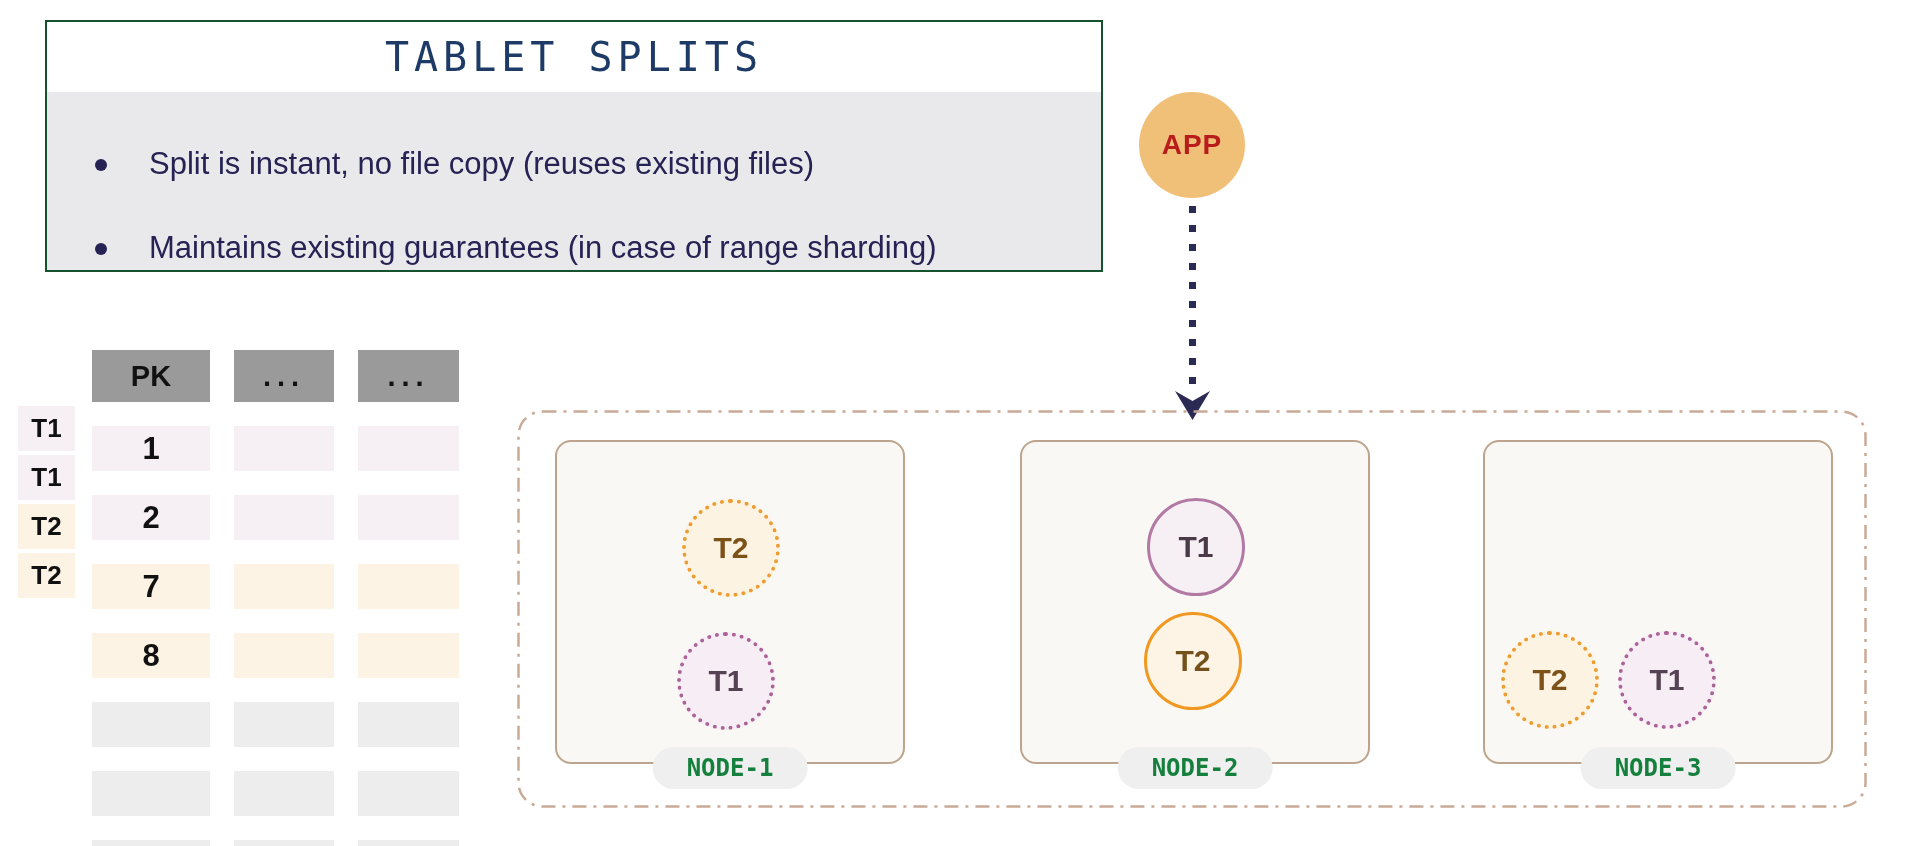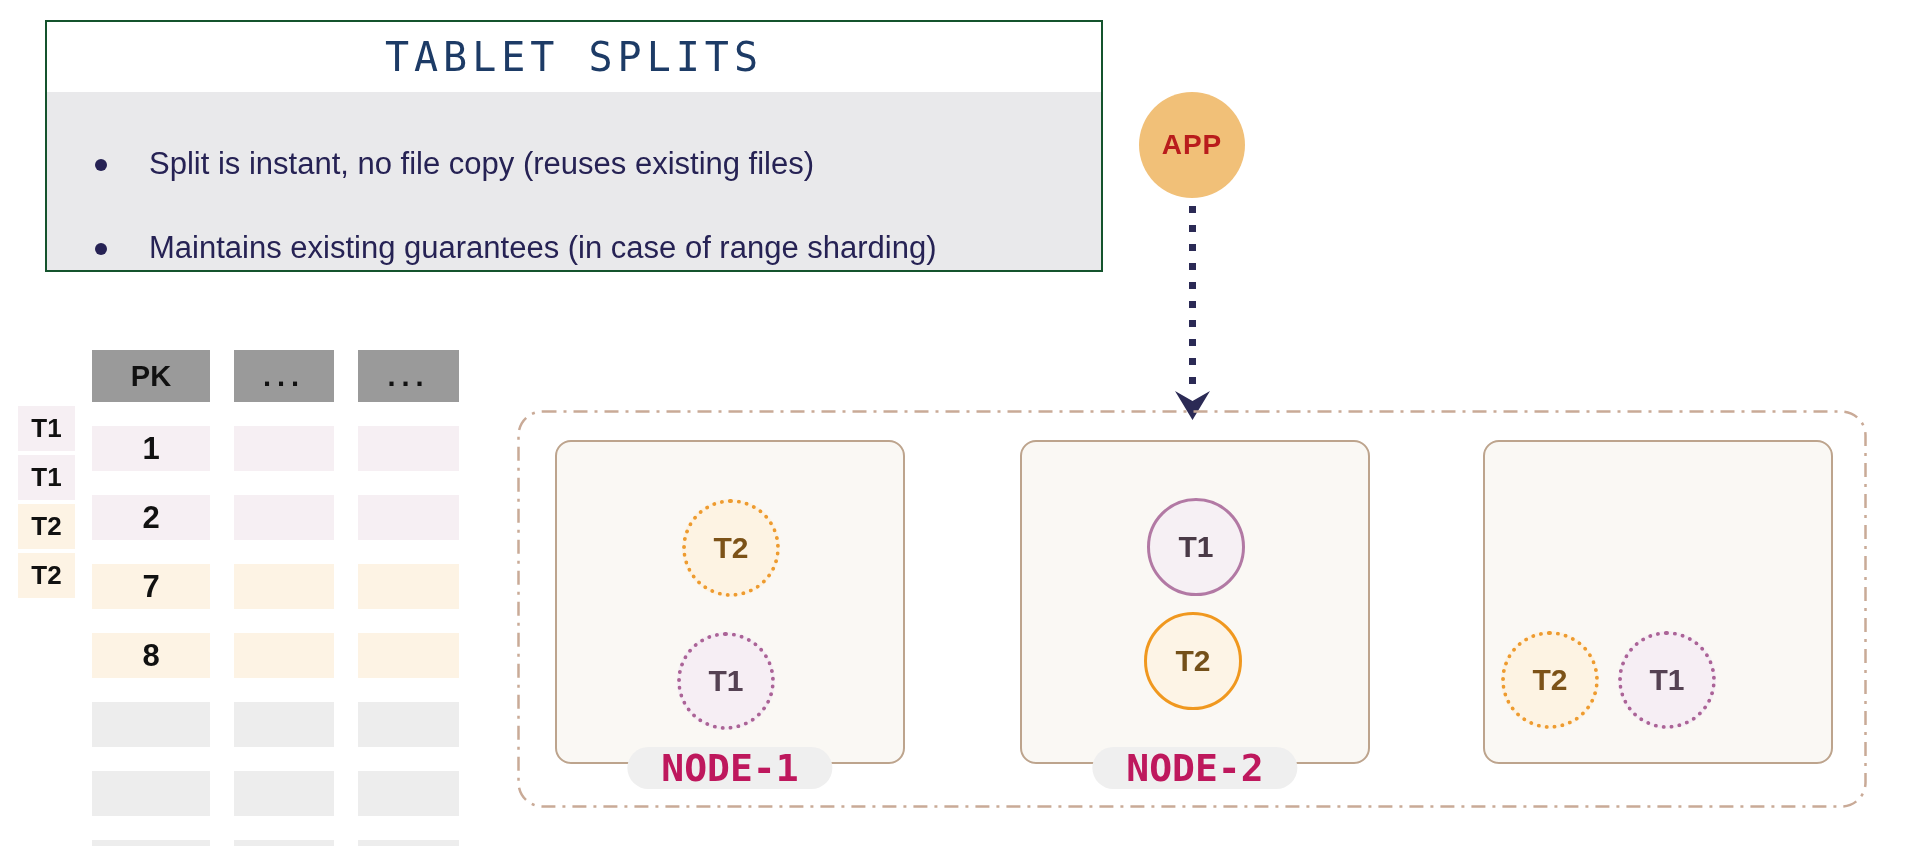--- a/index.html
+++ b/index.html
@@ -81,21 +81,21 @@
   }
   .node-1 { left:38px; }
   .node-2 { left:503px; }
   .node-3 { left:966px; }
   .node-pill {
     position:absolute; left:50%; transform:translateX(-50%); top:305px;
     height:42px; padding:0 34px; border-radius:21px; background:#efefef;
     display:flex; align-items:center; justify-content:center; white-space:nowrap; z-index:2;
   }
   .node-pill-label {
-    font-family:"DejaVu Sans Mono", monospace; font-weight:700; font-size:38px; color:#be185d;
+    font-family:"DejaVu Sans Mono", monospace; font-weight:700; font-size:24px; color:#15803d;
   }
   .tablet {
     position:absolute; width:98px; height:98px; border-radius:50%;
     display:flex; align-items:center; justify-content:center;
     font-size:30px; font-weight:600;
   }
   .orange-dotted { border:4px dotted #ee9b2f; background:#fdf3e3; color:#7c5218; }
   .purple-dotted { border:4px dotted #ab6397; background:#f6eef4; color:#554253; }
   .orange-solid  { border:3px solid #f0981f; background:#fdf4e6; color:#74501a; }
   .purple-solid  { border:3px solid #b279a4; background:#f6f0f4; color:#4a3a47; }
@@ -207,16 +207,19 @@
       </div>
     </div>
 
     <div class="node-card node-3">
       <div class="tablet orange-dotted n3-a">
         <span>T2</span>
       </div>
       <div class="tablet purple-dotted n3-b">
         <span>T1</span>
       </div>
+      <div class="node-pill">
+        <span class="node-pill-label">NODE-3</span>
+      </div>
     </div>
   </div>
 
 </div>
 
 </body></html>

